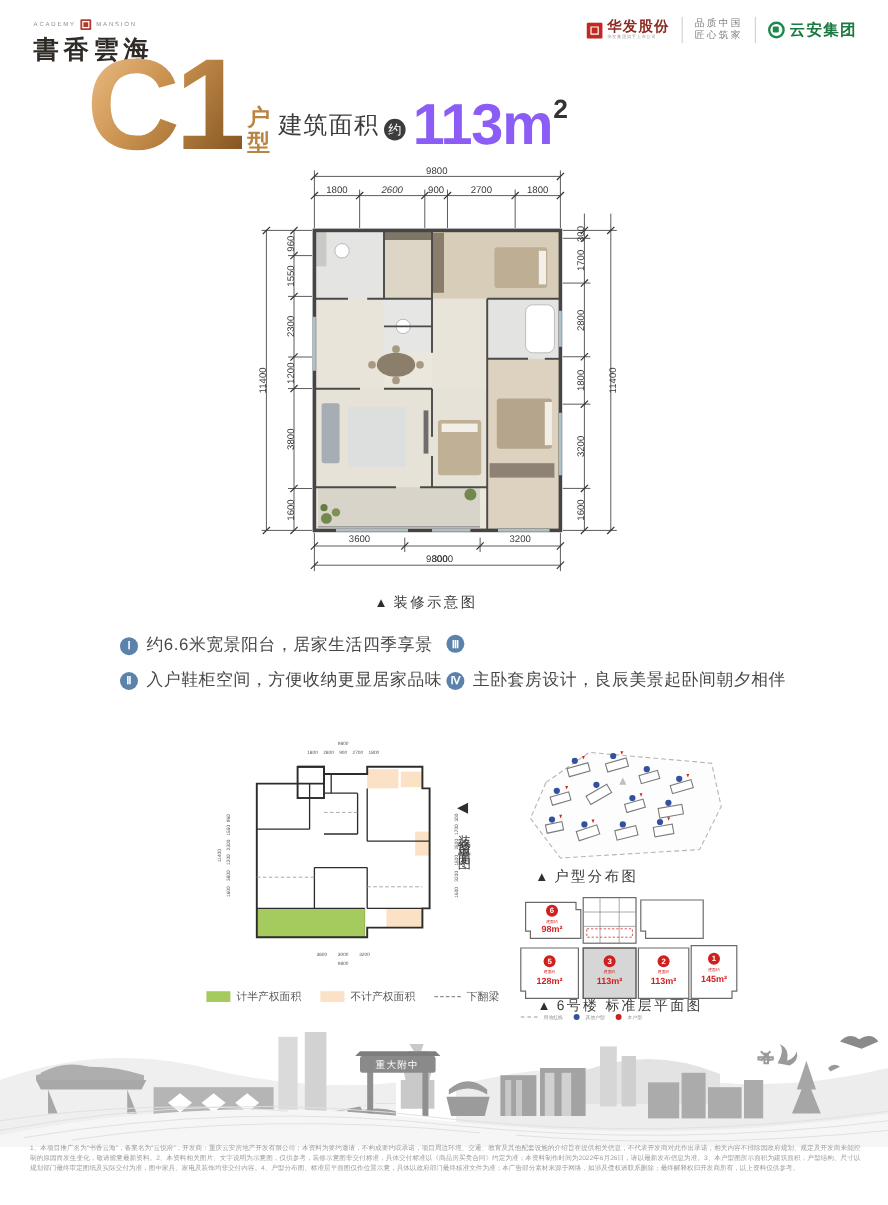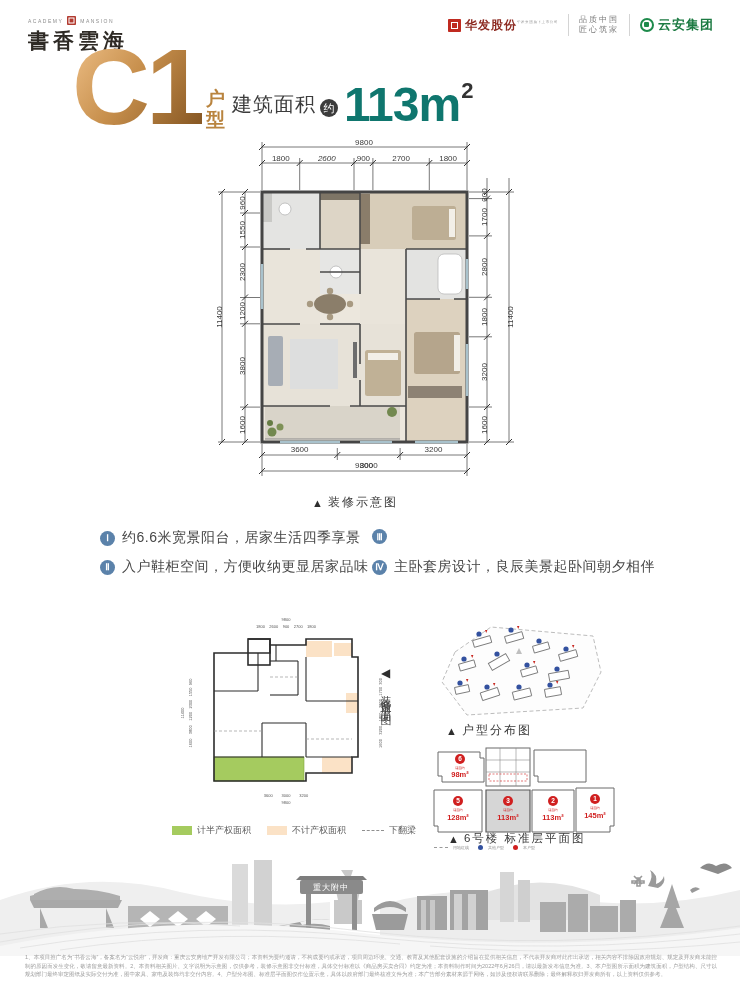--- a/index.html
+++ b/index.html
@@ -8,41 +8,41 @@
   .abs{position:absolute;}
 
   
   .brand{left:28px;top:16px;width:150px;}
   .brand-en{display:flex;align-items:center;gap:4px;font-size:5px;letter-spacing:1.5px;color:#8d8d8d;}
   .seal{width:9px;height:9px;background:#b23b30;border-radius:1px;box-shadow:inset 0 0 0 1.5px #b23b30, inset 0 0 0 2.5px #ffffff;}
   .brand-cn{font-family:"Liberation Serif",serif;font-weight:700;font-size:21px;color:#2e2a25;letter-spacing:4px;margin-top:2px;}
   .partners{right:26px;top:14px;display:flex;align-items:center;gap:10px;}
   .p1{display:flex;align-items:center;gap:4px;}
   .p1-logo{width:13px;height:13px;background:#c02a20;border-radius:1px;box-shadow:inset 0 0 0 3px #c02a20, inset 0 0 0 4px #ffffff;}
-  .p1-txt{display:flex;flex-direction:row;line-height:1;}
+  .p1-txt{display:flex;flex-direction:column;line-height:1;}
   .p1-name{font-size:12px;font-weight:700;color:#8d2b22;letter-spacing:1px;}
   .p1-sub{font-size:3.5px;color:#9a9a9a;letter-spacing:.6px;margin-top:2px;}
   .vdiv{width:1px;height:22px;background:#d4d4d4;}
   .slogan{display:flex;flex-direction:column;gap:2px;font-size:8px;color:#7d7d7d;letter-spacing:2px;line-height:1;}
   .p2{display:flex;align-items:center;gap:4px;}
   .p2-logo{width:14px;height:14px;border-radius:50%;border:2.5px solid #1d8a4b;box-sizing:border-box;position:relative;}
   .p2-logo:after{content:"";position:absolute;left:2px;top:2px;width:5px;height:5px;background:#1d8a4b;border-radius:1px;}
   .p2-name{font-size:13px;font-weight:700;color:#1c7a42;letter-spacing:1px;}
 
   
   .c1{left:72px;top:36px;display:flex;align-items:flex-end;}
   .c1-big{font-size:108px;line-height:0.95;font-weight:700;
     background:linear-gradient(125deg,#e8b87e 8%,#c78f4c 45%,#8a5a25 92%);
     -webkit-background-clip:text;background-clip:text;color:transparent;letter-spacing:-4px;}
   .c1-suffix{display:flex;flex-direction:column;color:#b9843f;font-weight:700;font-size:19px;line-height:1.1;margin:0 0 8px 4px;letter-spacing:1px;}
   .headline{left:232px;top:78px;display:flex;align-items:flex-end;}
   .hl-label{font-size:20px;color:#3c3c3c;font-weight:500;letter-spacing:1px;margin-bottom:8px;}
   .hl-approx{width:18px;height:18px;border-radius:50%;background:#3c3c3c;color:#fff;font-size:11px;
     display:flex;align-items:center;justify-content:center;margin:0 6px 9px 4px;}
-  .hl-area{font-size:48px;font-weight:800;color:#0f766e;line-height:.85;letter-spacing:-1px;}
+  .hl-area{font-size:48px;font-weight:800;color:#8b5cf6;line-height:.85;letter-spacing:-1px;}
   .hl-sup{font-size:22px;font-weight:800;color:#333;margin:0 0 22px 1px;}
   .hl-rooms{font-size:27px;font-weight:800;color:#2f2f2f;letter-spacing:1px;margin:0 0 6px 38px;}
 
   
   .dim{position:absolute;font-size:8px;color:#3a3a3a;width:40px;text-align:center;line-height:1;}
   .dim.v{transform:rotate(-90deg);}
 
   
   .cap{display:flex;align-items:center;gap:5px;font-size:12px;color:#3a3a3a;letter-spacing:2px;}
   .tri{font-size:11px;color:#2e2e2e;letter-spacing:0;}

